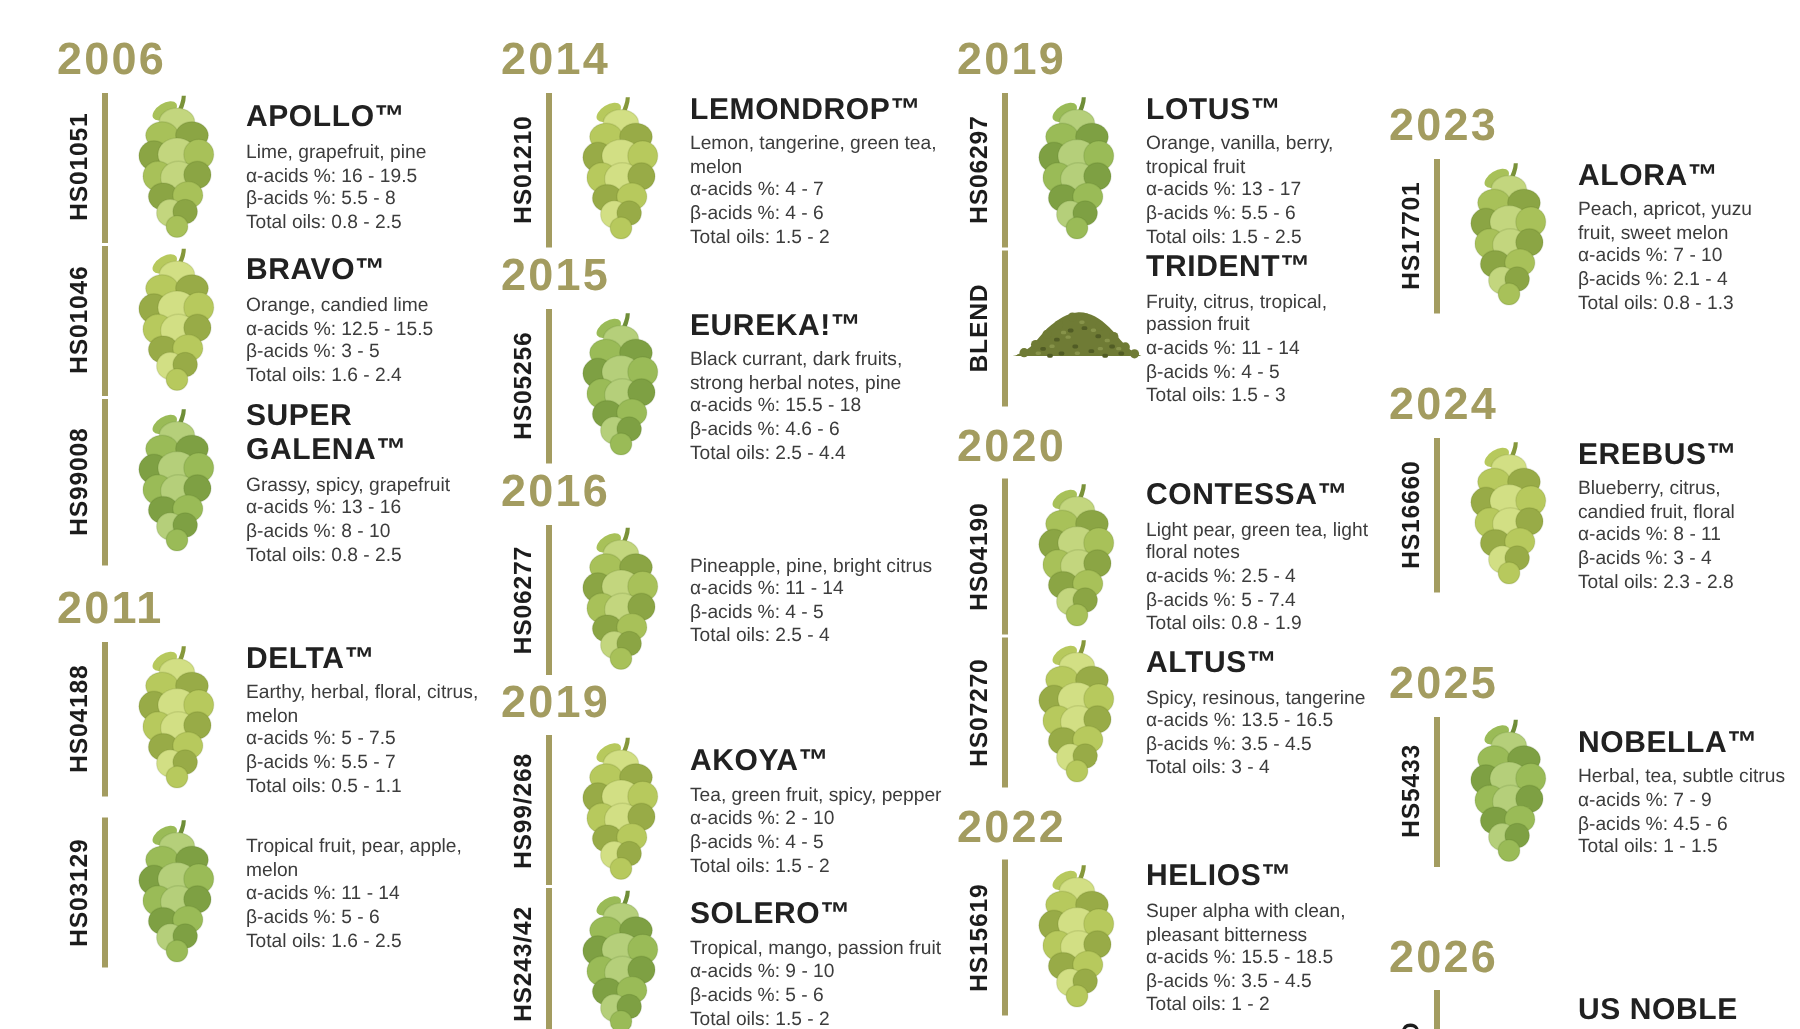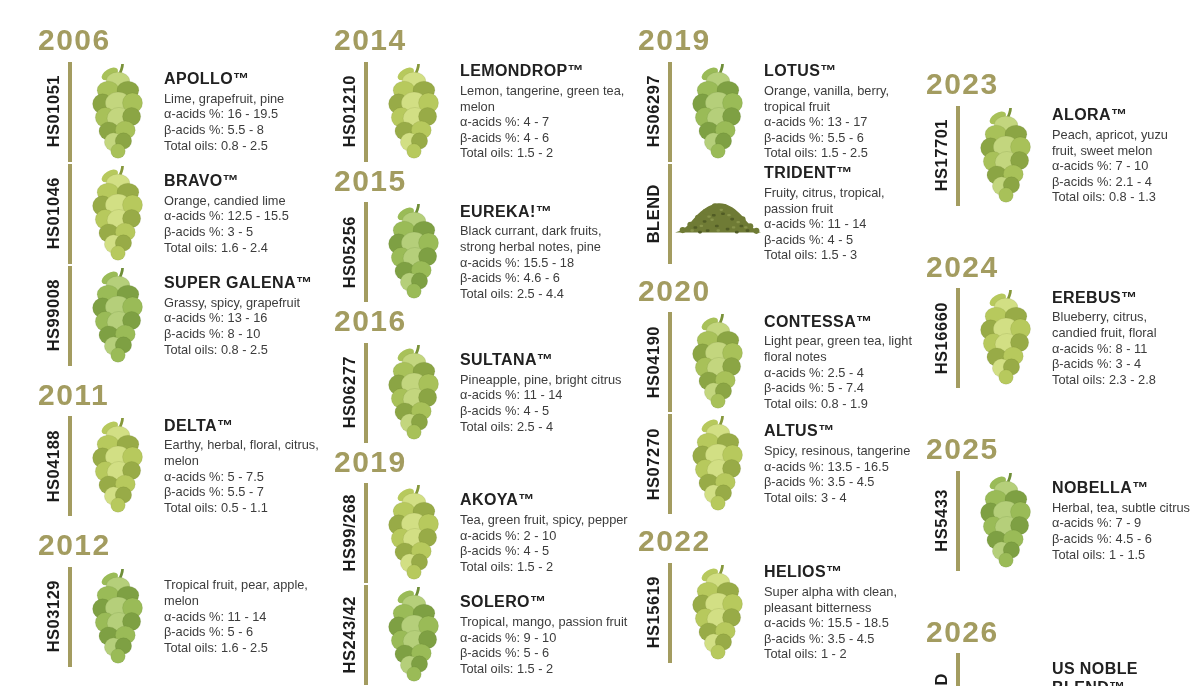--- a/index.html
+++ b/index.html
@@ -65,21 +65,21 @@
     display:flex;
     align-items:center;
     justify-content:center;
   }
   .cone{width:76px;height:98px;}
   .cone.v1{filter:brightness(1.05) hue-rotate(-4deg);}
   .cone.v2{filter:brightness(0.96) hue-rotate(5deg);}
   .pellets{width:102px;height:52px;}
   .text-cell{flex:1;min-width:0;padding-right:4px;}
   .name{
-    font-size:16px;
+    font-size:20px;
     font-weight:600;
     color:#212121;
     letter-spacing:0.4px;
     line-height:1.18;
     margin-bottom:2px;
   }
   .desc,.stat{
     font-size:12.8px;
     line-height:1.22;
     color:#3c3c3c;
@@ -230,21 +230,20 @@
       <div class="desc">Earthy, herbal, floral, citrus, melon</div>
       <div class="stat alpha">α-acids %: 5 - 7.5</div>
       <div class="stat beta">β-acids %: 5.5 - 7</div>
       <div class="stat oils">Total oils: 0.5 - 1.1</div>
     </div>
   </div>
 </div>
   </section>
 
   <section class="group">
-    <h2 class="year">2012</h2>
     <div class="entries">
   <div class="entry">
     <div class="code-cell">
       <span class="code">HS03129</span>
     </div>
     <div class="rule"></div>
     <div class="img-cell">
               <svg class="cone v2" viewBox="0 0 72 108" xmlns="http://www.w3.org/2000/svg">
                 <path d="M41 1 C41 6 39 10 36 16" stroke="#7a9239" stroke-width="3" fill="none"></path>
                 <ellipse cx="27" cy="12" rx="10" ry="5.5" transform="rotate(-32 27 12)" fill="#a8c159"></ellipse>
@@ -375,21 +374,20 @@
                 <ellipse cx="37" cy="61" rx="13" ry="12" fill="#c3d67e" stroke="rgba(60,80,20,0.12)" stroke-width="1"></ellipse>
                 <ellipse cx="51" cy="59" rx="10" ry="10" fill="#8ba544" stroke="rgba(60,80,20,0.12)" stroke-width="1"></ellipse>
                 <ellipse cx="26" cy="75" rx="11" ry="10" fill="#8ba544" stroke="rgba(60,80,20,0.12)" stroke-width="1"></ellipse>
                 <ellipse cx="44" cy="74" rx="11" ry="10" fill="#a8c159" stroke="rgba(60,80,20,0.12)" stroke-width="1"></ellipse>
                 <ellipse cx="31" cy="87" rx="10" ry="10" fill="#c3d67e" stroke="rgba(60,80,20,0.12)" stroke-width="1"></ellipse>
                 <ellipse cx="42" cy="86" rx="9" ry="9" fill="#8ba544" stroke="rgba(60,80,20,0.12)" stroke-width="1"></ellipse>
                 <ellipse cx="36" cy="97" rx="8" ry="8" fill="#a8c159" stroke="rgba(60,80,20,0.12)" stroke-width="1"></ellipse>
               </svg>
             </div>
     <div class="text-cell">
-      <div class="name">SULTANA™</div>
       <div class="desc">Pineapple, pine, bright citrus</div>
       <div class="stat alpha">α-acids %: 11 - 14</div>
       <div class="stat beta">β-acids %: 4 - 5</div>
       <div class="stat oils">Total oils: 2.5 - 4</div>
     </div>
   </div>
 </div>
   </section>
 
   <section class="group">

